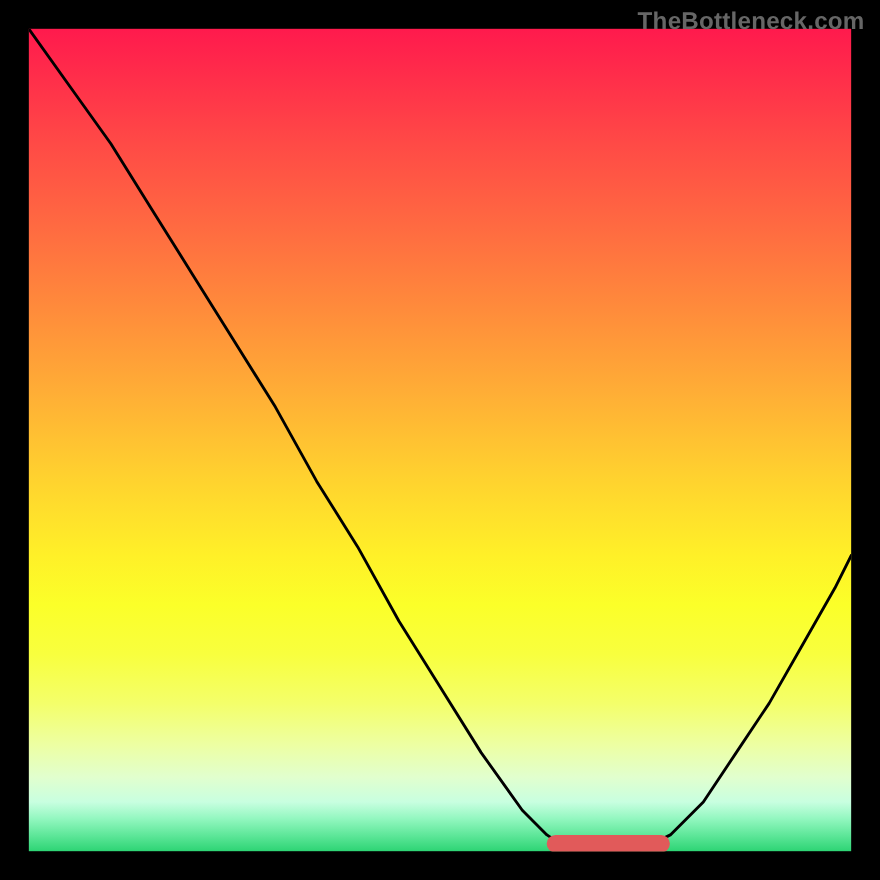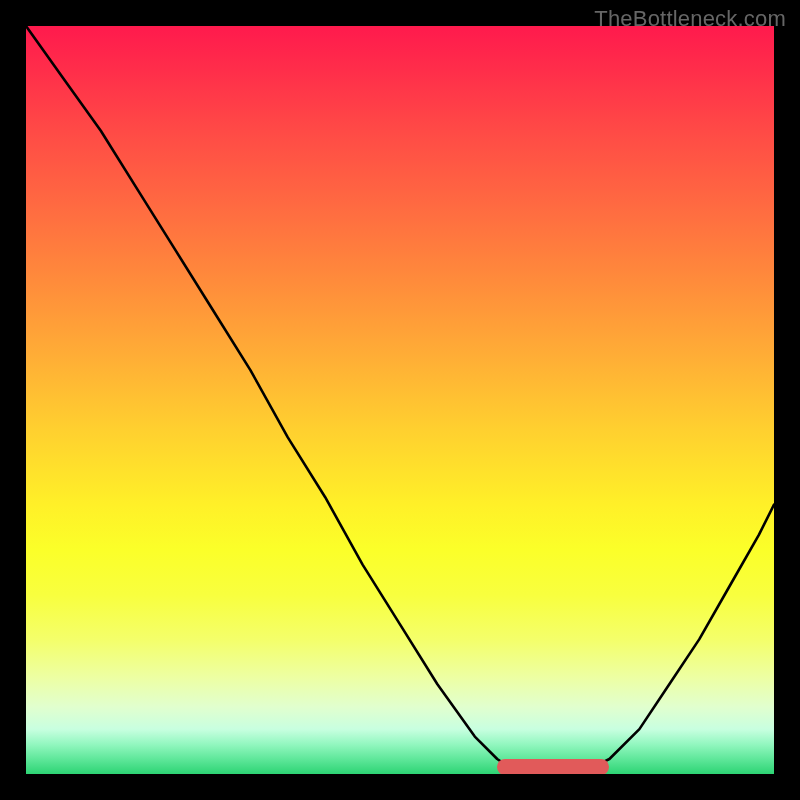--- a/index.html
+++ b/index.html
@@ -1,17 +1,17 @@
 <!DOCTYPE html>
 <html><head>
 <meta charset="utf-8">
 <style>
   * { margin: 0; padding: 0; box-sizing: border-box; }
   body { width: 800px; height: 800px; background: #000; position: relative; font-family: Arial, sans-serif; }
-  .watermark { position: absolute; top: 6px; right: 14px; color: #666; font-size: 22px; font-weight: 400; z-index: 10; letter-spacing: 0.2px; }
+  .watermark { position: absolute; top: 6px; right: 14px; color: #666; font-size: 22px; font-weight: 700; z-index: 10; letter-spacing: 0.2px; }
   .frame { position: absolute; top: 26px; left: 26px; width: 748px; height: 748px; background: #000; }
   .plot-area { position: absolute; top: 0; left: 0; width: 748px; height: 748px; overflow: hidden; }
   .gradient {
     position: absolute; inset: 0;
     background: linear-gradient(to bottom,
       #ff1a4d 0%,
       #ff2e4a 6%,
       #ff4a46 14%,
       #ff6a41 24%,
       #ff8b3b 34%,

